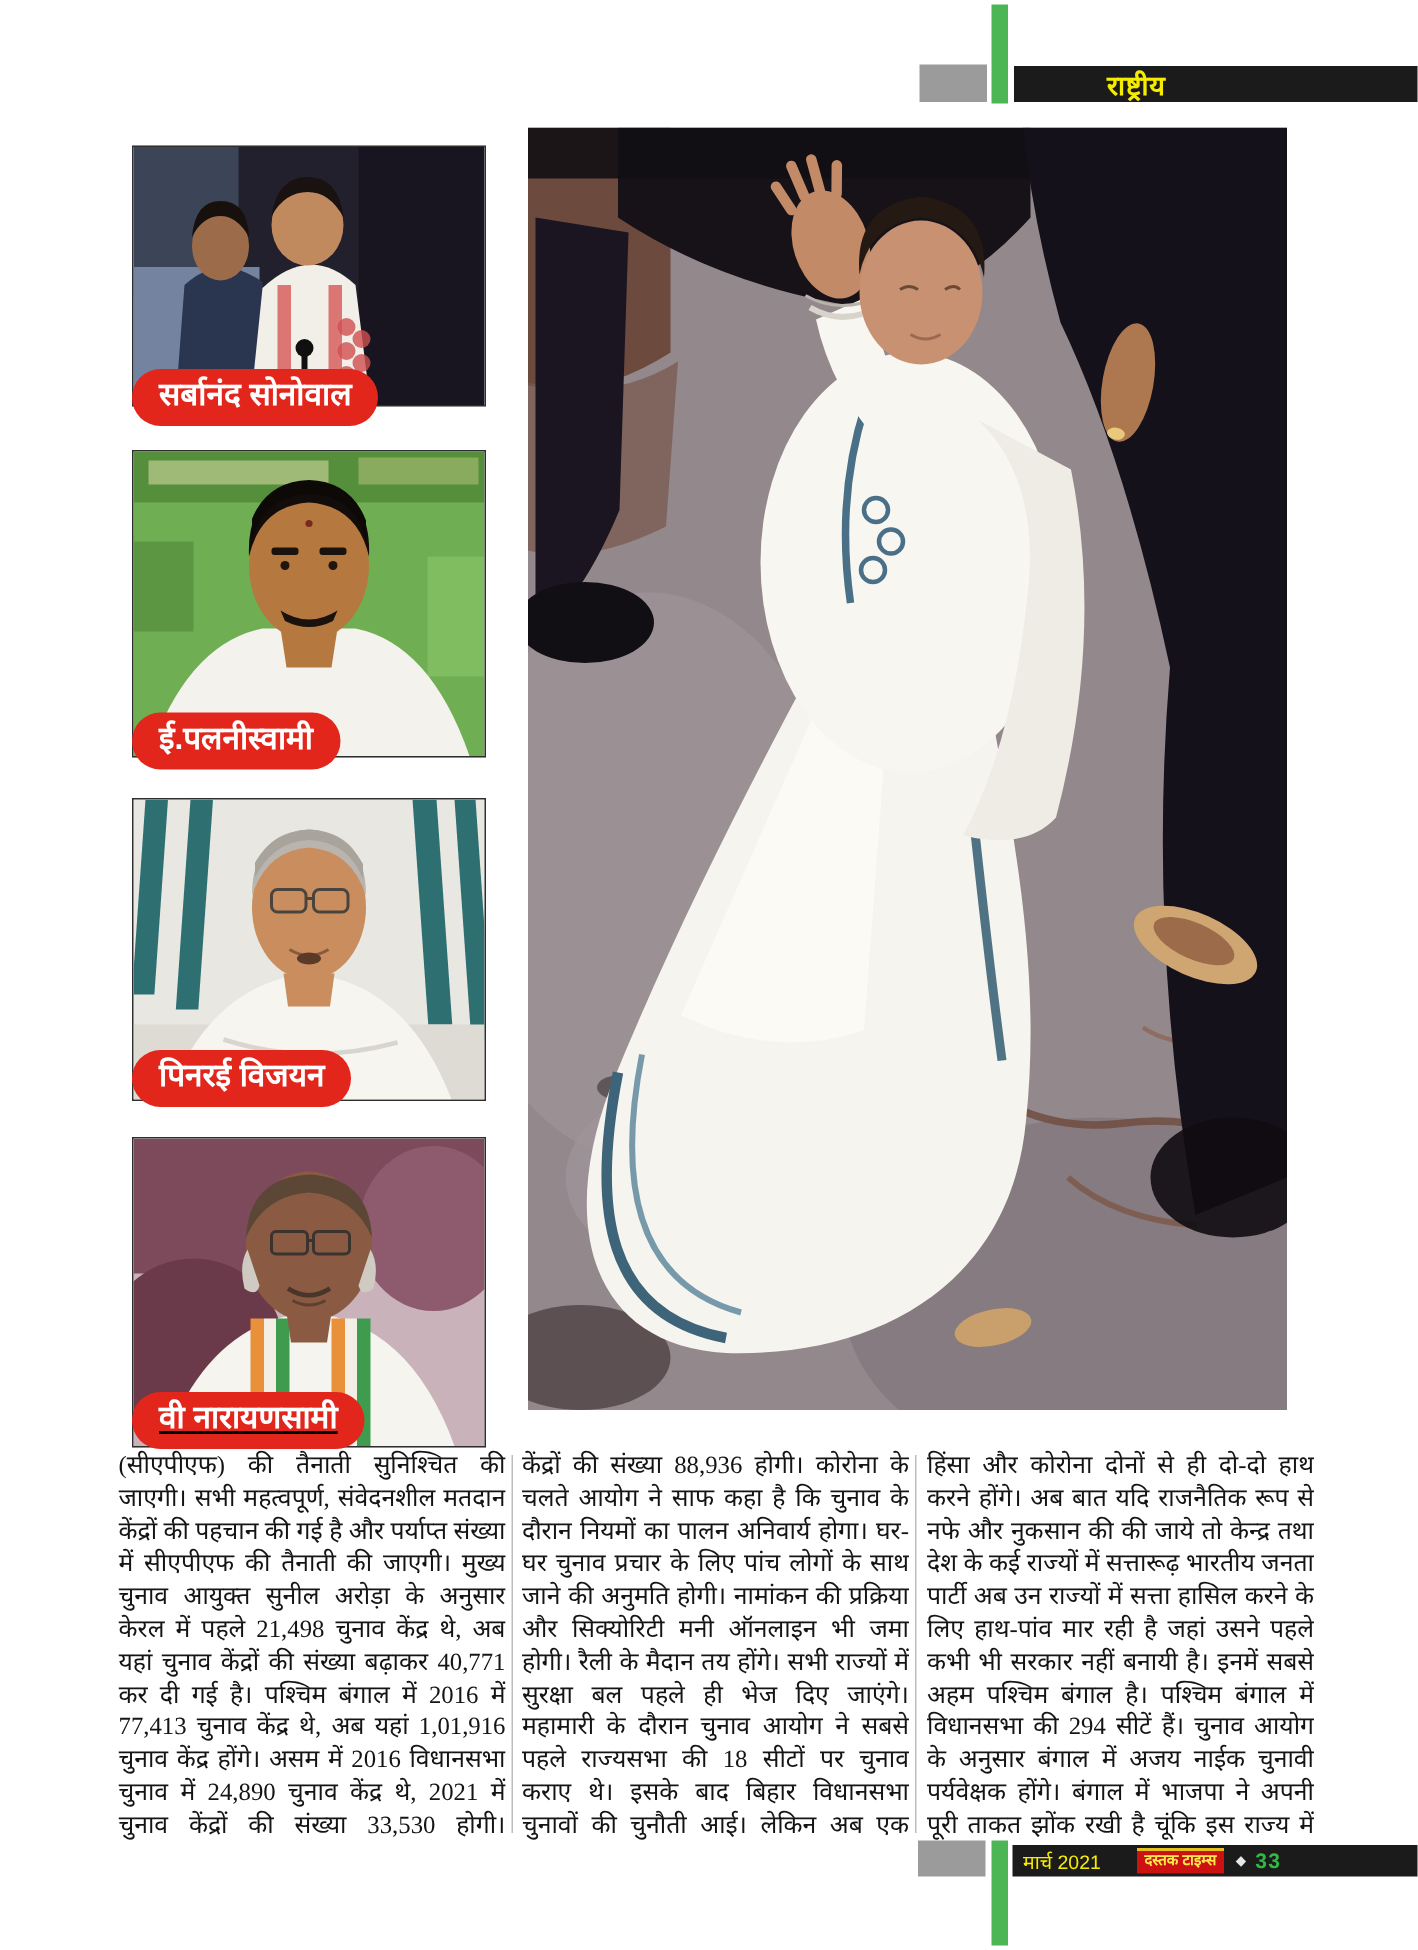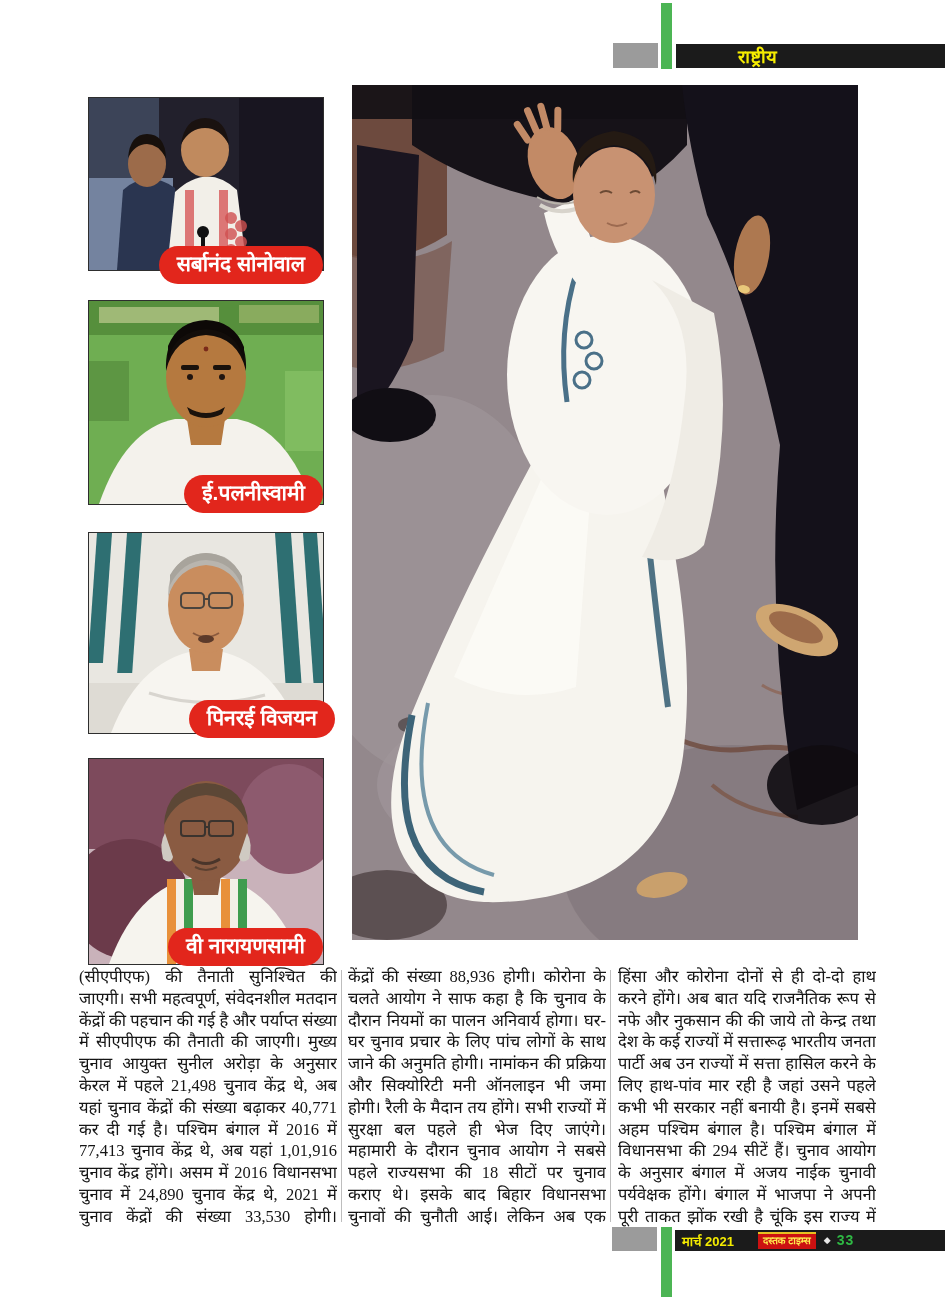--- a/index.html
+++ b/index.html
@@ -10,35 +10,35 @@
   .abs{position:absolute;}
   
   .gray-block{background:var(--gray-block,#9b9b9b);}
   .green-bar{background:var(--accent-green,#4cb554);}
   .black-bar{background:var(--bar-black,#1b1b1b);display:flex;align-items:center;}
   .section-label{
     color:var(--heading-yellow,#f5ec00);font-weight:bold;font-size:18px;
     padding-left:62px;letter-spacing:.5px;
   }
   .footer-bar{padding-left:7px;}
-  .issue-date{color:var(--heading-yellow,#f5ec00);font-weight:bold;font-size:13px;}
+  .issue-date{color:var(--heading-yellow,#f5ec00);font-weight:normal;font-size:13px;}
   .mag-logo{
     margin-left:24px;background:#cc1111;border-top:2px solid #e8c020;
     color:#ffe94d;font-size:10px;font-weight:bold;padding:1px 5px 2px;
     white-space:nowrap;line-height:12px;
   }
   .diamond{color:#e8e8e8;font-size:9px;margin-left:8px;line-height:21px;}
   .page-num{
     color:var(--page-number-green,#2fb944);font-weight:bold;font-size:14px;
     margin-left:6px;line-height:21px;letter-spacing:1px;
   }
   
   .photo-frame{position:absolute;border:1px solid #2e2e2e;overflow:hidden;background:#ddd;}
   .photo-frame svg{display:block;width:100%;height:100%;}
-  .pill-row{position:absolute;left:88px;width:235px;display:flex;justify-content:flex-end;}
+  .pill-row{position:absolute;left:88px;width:235px;display:flex;justify-content:flex-start;}
   .pill{
     background:var(--label-red,#e2261c);color:#ffffff;font-weight:bold;font-size:21px;
     line-height:1;padding:7px 18px 10px;border-radius:24px;white-space:nowrap;
   }
   
   .article-col{
     position:absolute;top:966px;width:258px;height:262px;overflow:hidden;
     font-family:"Liberation Serif","DejaVu Serif",serif;font-size:16.5px;
     line-height:21.8px;text-align:justify;color:#141414;
   }
@@ -126,21 +126,21 @@
     <path d="M81,52 q12,-24 36,-25 q26,1 36,26 l0,-10 q-12,-22 -36,-23 q-24,1 -36,22 Z" fill="#a8a49c"></path>
     <g fill="none" stroke="#4a443e" stroke-width="2">
       <rect x="92" y="60" width="23" height="15" rx="4"></rect>
       <rect x="120" y="60" width="23" height="15" rx="4"></rect>
       <line x1="115" y1="66" x2="120" y2="66"></line>
     </g>
     <path d="M104,100 q13,8 26,0" stroke="#8a5a3e" stroke-width="2" fill="none"></path>
     <ellipse cx="117" cy="106" rx="8" ry="4" fill="#5c3a2a"></ellipse>
   </svg>
 </div>
-<div class="pill-row" style="top:700px;padding-left:12px;">
+<div class="pill-row" style="top:700px;">
   <span class="pill">पिनरई विजयन</span>
 </div>
 
 <div class="photo-frame" style="left:88px;top:758px;width:234px;height:205px;">
   <svg viewBox="0 0 234 205" preserveAspectRatio="none">
     <rect width="234" height="205" fill="#c9b2ba"></rect>
     <rect x="0" y="0" width="234" height="90" fill="#7d4a5c"></rect>
     <ellipse cx="40" cy="140" rx="60" ry="60" fill="#6b3a4a"></ellipse>
     <ellipse cx="200" cy="60" rx="50" ry="55" fill="#8d5a6e"></ellipse>
     <path d="M20,205 Q50,122 117,116 Q184,122 214,205 Z" fill="#f6f4ee"></path>
@@ -159,21 +159,21 @@
     <path d="M158,74 q6,10 2,26 q-8,6 -10,-2 Z" fill="#cfcac2"></path>
     <g fill="none" stroke="#3a332e" stroke-width="2">
       <rect x="92" y="62" width="24" height="15" rx="3"></rect>
       <rect x="120" y="62" width="24" height="15" rx="3"></rect>
       <line x1="116" y1="68" x2="120" y2="68"></line>
     </g>
     <path d="M103,100 q14,9 28,0" stroke="#4a352a" stroke-width="3" fill="none"></path>
     <path d="M106,108 q11,6 22,0" stroke="#5c4030" stroke-width="2" fill="none"></path>
   </svg>
 </div>
-<div class="pill-row" style="top:928px;">
+<div class="pill-row" style="top:928px;text-decoration:underline;">
   <span class="pill">वी नारायणसामी</span>
 </div>
 
 <div class="photo-frame" style="left:352px;top:85px;width:506px;height:855px;border:none;">
   <svg viewBox="0 0 506 855" preserveAspectRatio="none">
     <rect width="506" height="855" fill="#93888c"></rect>
     <ellipse cx="80" cy="500" rx="130" ry="190" fill="#9e9397" opacity="0.8"></ellipse>
     <ellipse cx="380" cy="780" rx="170" ry="120" fill="#857a7e" opacity="0.9"></ellipse>
     <ellipse cx="120" cy="700" rx="95" ry="65" fill="#a0959a" opacity="0.7"></ellipse>
     <ellipse cx="60" cy="640" rx="14" ry="8" fill="#5f5658"></ellipse>

